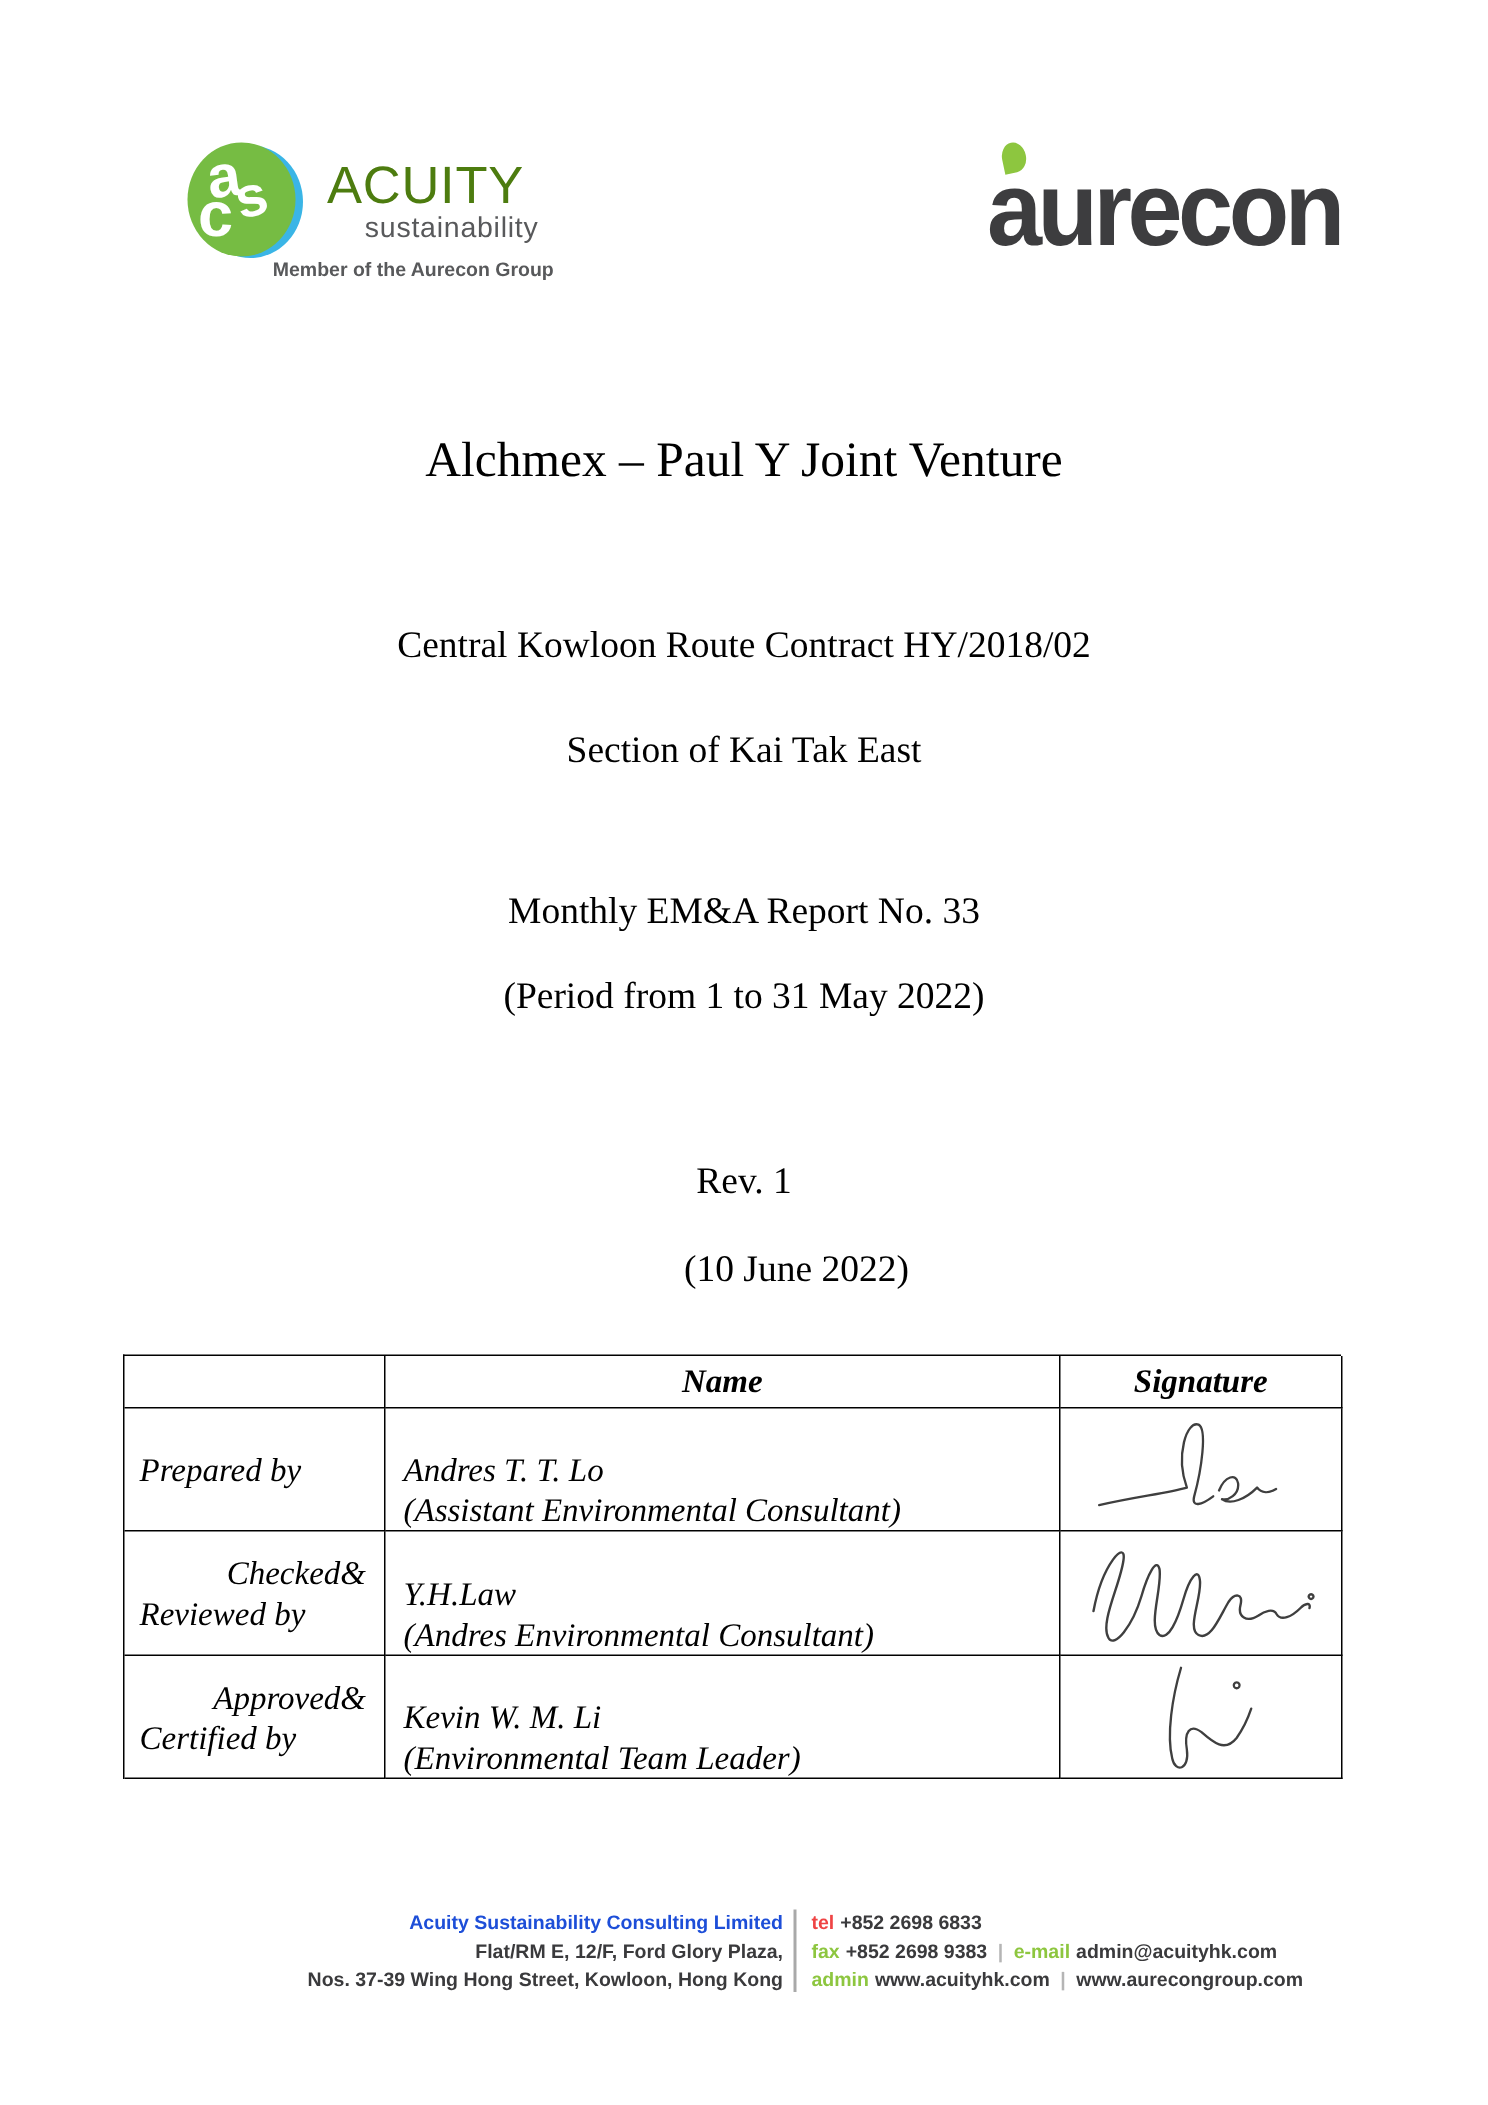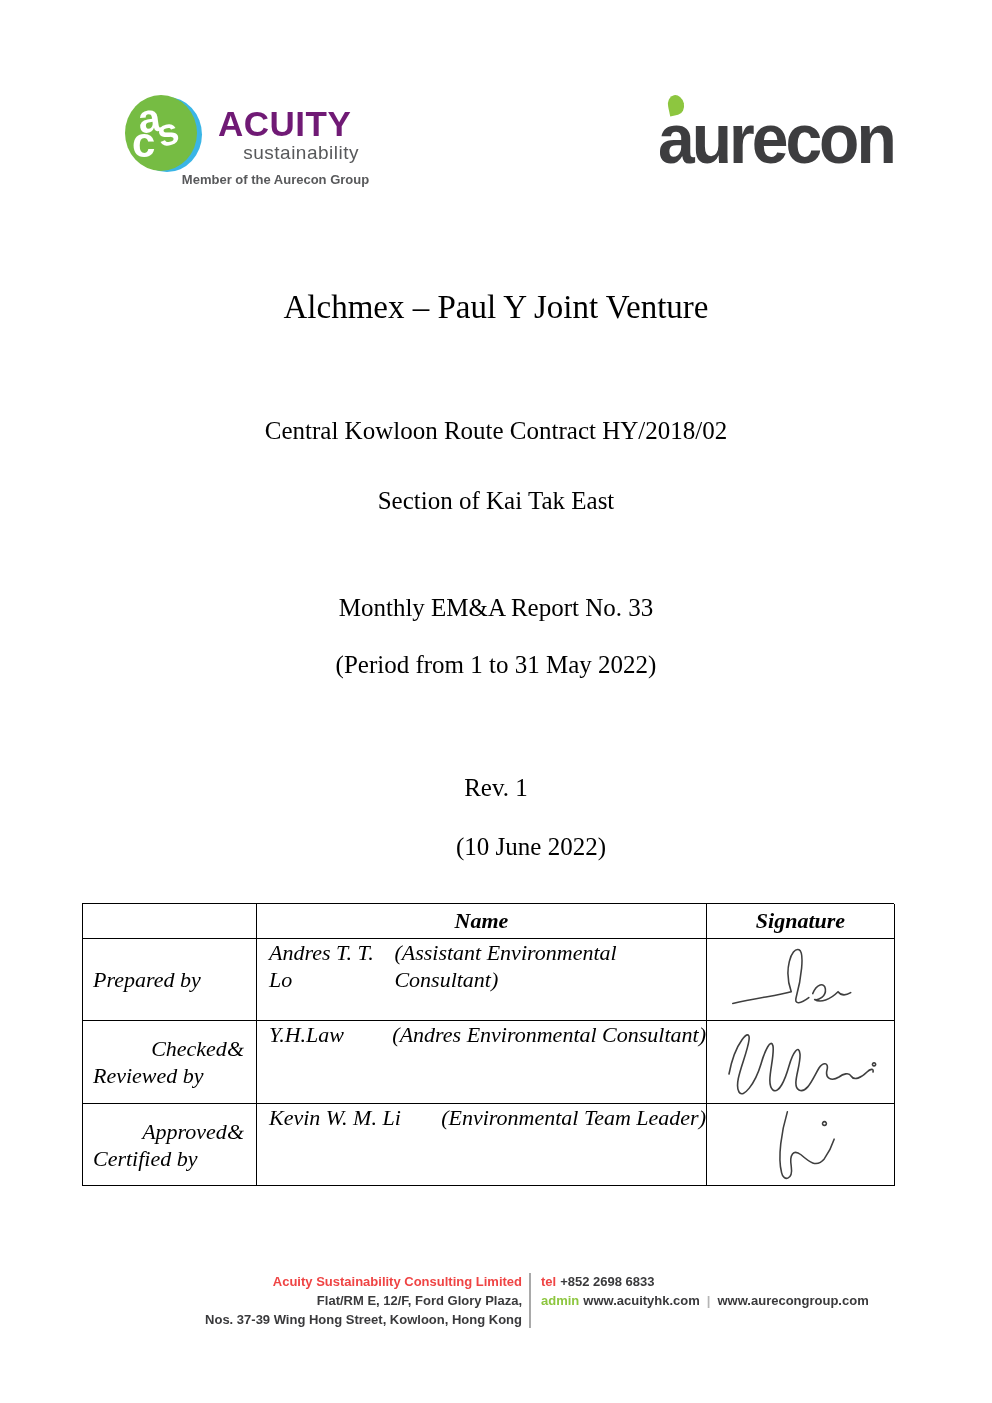--- a/index.html
+++ b/index.html
@@ -25,22 +25,22 @@
     position:absolute;color:#ffffff;
     font-family:"Liberation Sans", sans-serif;
     font-weight:700;line-height:1;
   }
   .acs-a{left:138px;top:98px;font-size:40px;transform:rotate(-8deg);}
   .acs-s{left:157px;top:113px;font-size:38px;transform:rotate(-14deg);}
   .acs-c{left:132px;top:122px;font-size:42px;}
   .acuity-brand{
     position:absolute;left:218px;top:106px;
     font-family:"Liberation Sans", sans-serif;
-    font-weight:700;font-size:35px;line-height:1;
-    color:#701a75;letter-spacing:0.5px;
+    font-weight:400;font-size:35px;line-height:1;
+    color:#4d7c0f;letter-spacing:0.5px;
   }
   .acuity-tagline{
     position:absolute;left:218px;top:143px;width:141px;
     text-align:right;
     font-family:"Liberation Sans", sans-serif;
     font-weight:400;font-size:19px;line-height:1;
     color:#58595b;letter-spacing:0.5px;
   }
   .acuity-member{
     position:absolute;left:178px;top:173px;width:195px;
@@ -96,21 +96,21 @@
   .cell-hdr{
     display:flex;align-items:center;justify-content:center;
     font-weight:700;
   }
   .cell-role{
     display:flex;flex-direction:column;justify-content:center;
     padding:0 12px 0 10px;line-height:27px;
   }
   .role-line1{display:flex;justify-content:flex-end;}
   .cell-name{
-    display:flex;flex-direction:row;justify-content:space-between;
+    display:flex;flex-direction:column;justify-content:flex-end;
     padding-left:12px;line-height:27px;
   }
   .cell-sig{
     display:flex;align-items:center;justify-content:center;
   }
   .cell-sig svg{stroke:#3f3f3f;fill:none;stroke-width:1.6;
     stroke-linecap:round;stroke-linejoin:round;}
   
   .footer{
     position:absolute;left:0;top:1272px;width:992px;
@@ -121,21 +121,21 @@
   .footer-left{
     position:absolute;left:0;top:0;width:522px;text-align:right;
   }
   .footer-divider{
     position:absolute;left:529px;top:1px;width:2px;height:55px;
     background:#a9a9a9;
   }
   .footer-right{
     position:absolute;left:541px;top:0;text-align:left;white-space:nowrap;
   }
-  .green{color:#ef4444;}
+  .green{color:#1d4ed8;}
   .lbl{color:#8dc63f;margin-right:4px;}
   .lbl-tight{color:#ef4444;margin-right:4px;}
   .sep{color:#b5b5b5;margin:0 7px;}
 </style>
 </head>
 <body>
 
 <div id="page">
 
   <div>
@@ -224,18 +224,21 @@
       <div class="green">Acuity Sustainability Consulting Limited</div>
       <div>Flat/RM E, 12/F, Ford Glory Plaza,</div>
       <div>Nos. 37-39 Wing Hong Street, Kowloon, Hong Kong</div>
     </div>
     <div class="footer-divider"></div>
     <div class="footer-right">
       <div>
         <span class="lbl-tight">tel</span><span>+852 2698 6833</span>
       </div>
       <div>
+        <span class="lbl">fax</span><span>+852 2698 9383</span><span class="sep">|</span><span class="lbl">e-mail</span><span>admin@acuityhk.com</span>
+      </div>
+      <div>
         <span class="lbl">admin</span><span>www.acuityhk.com</span><span class="sep">|</span><span>www.aurecongroup.com</span>
       </div>
     </div>
   </div>
 
 </div>
 
 </body></html>

